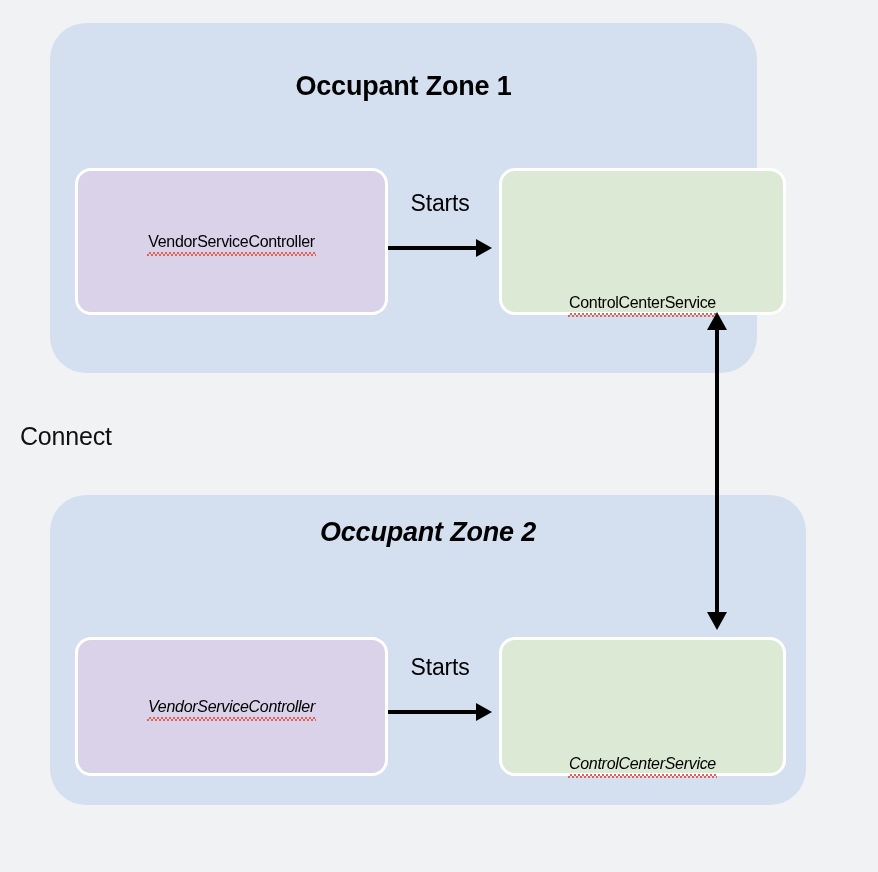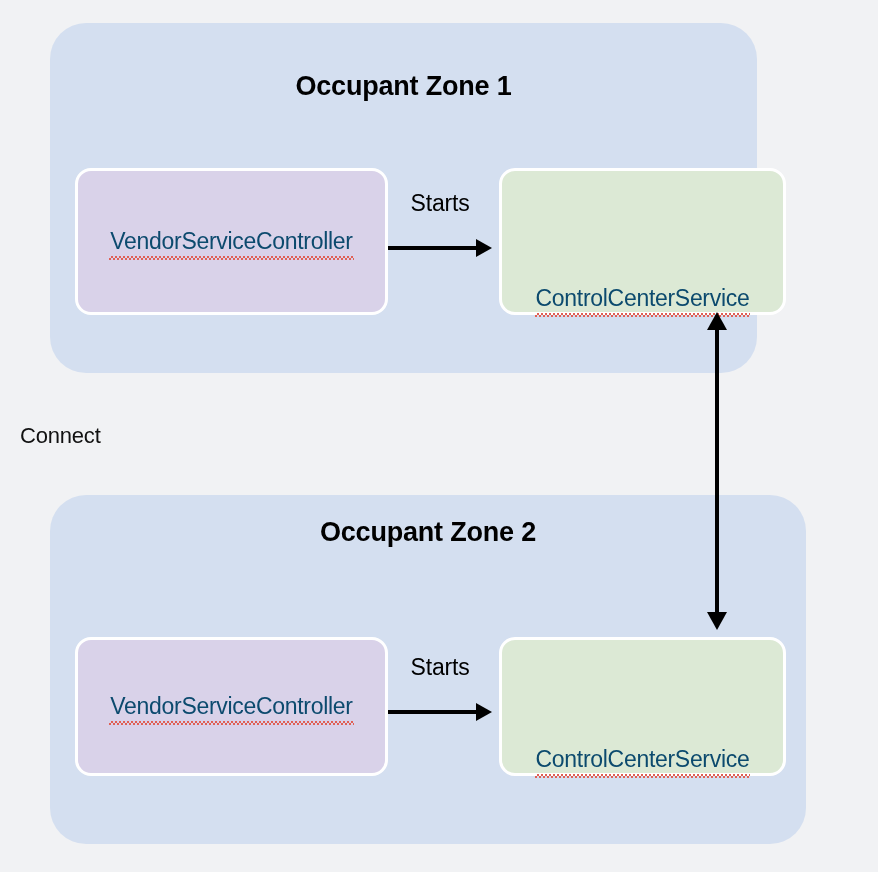--- a/index.html
+++ b/index.html
@@ -22,21 +22,21 @@
   }
 
   
   .zone {
     position: absolute;
     background: #d4dff0;
     border-radius: 36px;
     box-sizing: border-box;
   }
   #zone-1 { left: 50px;  top: 23px;  width: 707px; height: 350px; }
-  #zone-2 { left: 50px;  top: 495px; width: 756px; height: 349px; }
+  #zone-2 { left: 50px;  top: 495px; width: 756px; height: 310px; font-style: italic; }
 
   .zone-title {
     position: absolute;
     left: 0;
     right: 0;
     text-align: center;
     font-size: 27px;
     font-weight: bold;
     color: #000000;
     letter-spacing: -0.2px;
@@ -52,22 +52,22 @@
     border: 3px solid #ffffff;
     border-radius: 16px;
     display: flex;
     align-items: center;
     justify-content: center;
   }
   .node-purple { background: #d9d2e9; }
   .node-green  { background: #dce9d5; align-items: flex-end; }
 
   .node-label {
-    font-size: 23px;
-    color: #0c4a6e;
+    font-size: 16px;
+    color: #000000;
     letter-spacing: -0.3px;
     white-space: nowrap;
     position: relative;
     display: inline-block;
   }
   
   .node-label::after {
     content: "";
     position: absolute;
     left: -1px;
@@ -149,21 +149,21 @@
     border-left: 10px solid transparent;
     border-right: 10px solid transparent;
   }
   #connect-head-up   { top: 0;    border-bottom: 18px solid #000000; }
   #connect-head-down { bottom: 0; border-top: 18px solid #000000; }
   #connect-label {
     position: absolute;
     left: 20px;
     top: 50%;
     transform: translateY(-50%);
-    font-size: 22px;
+    font-size: 25px;
     color: #111111;
     white-space: nowrap;
     letter-spacing: -0.2px;
   }
 </style>
 </head>
 <body>
 
 <div id="canvas">
 

